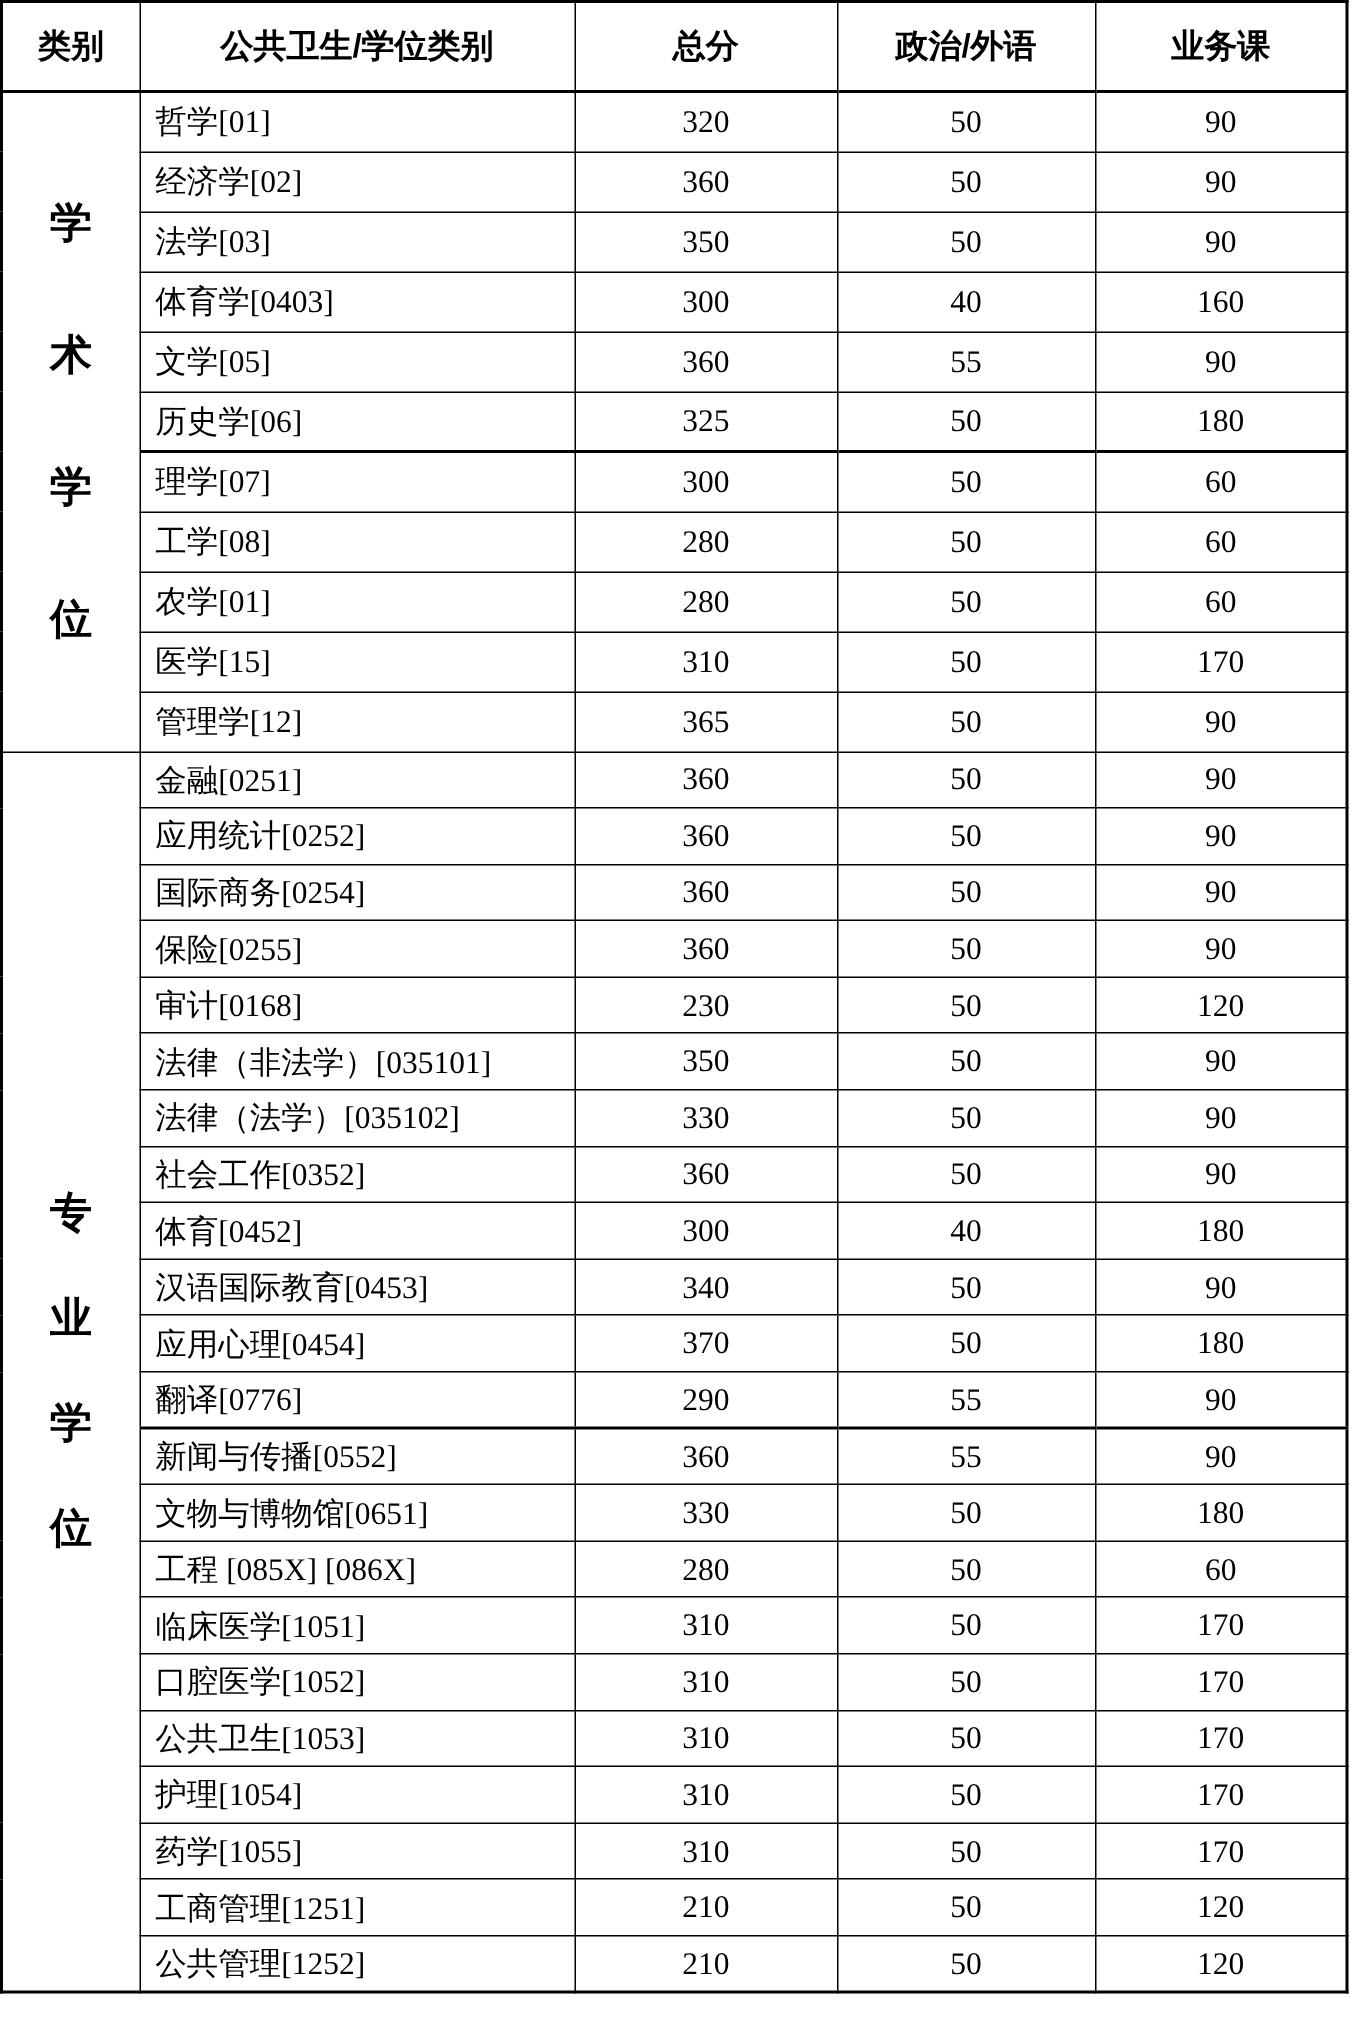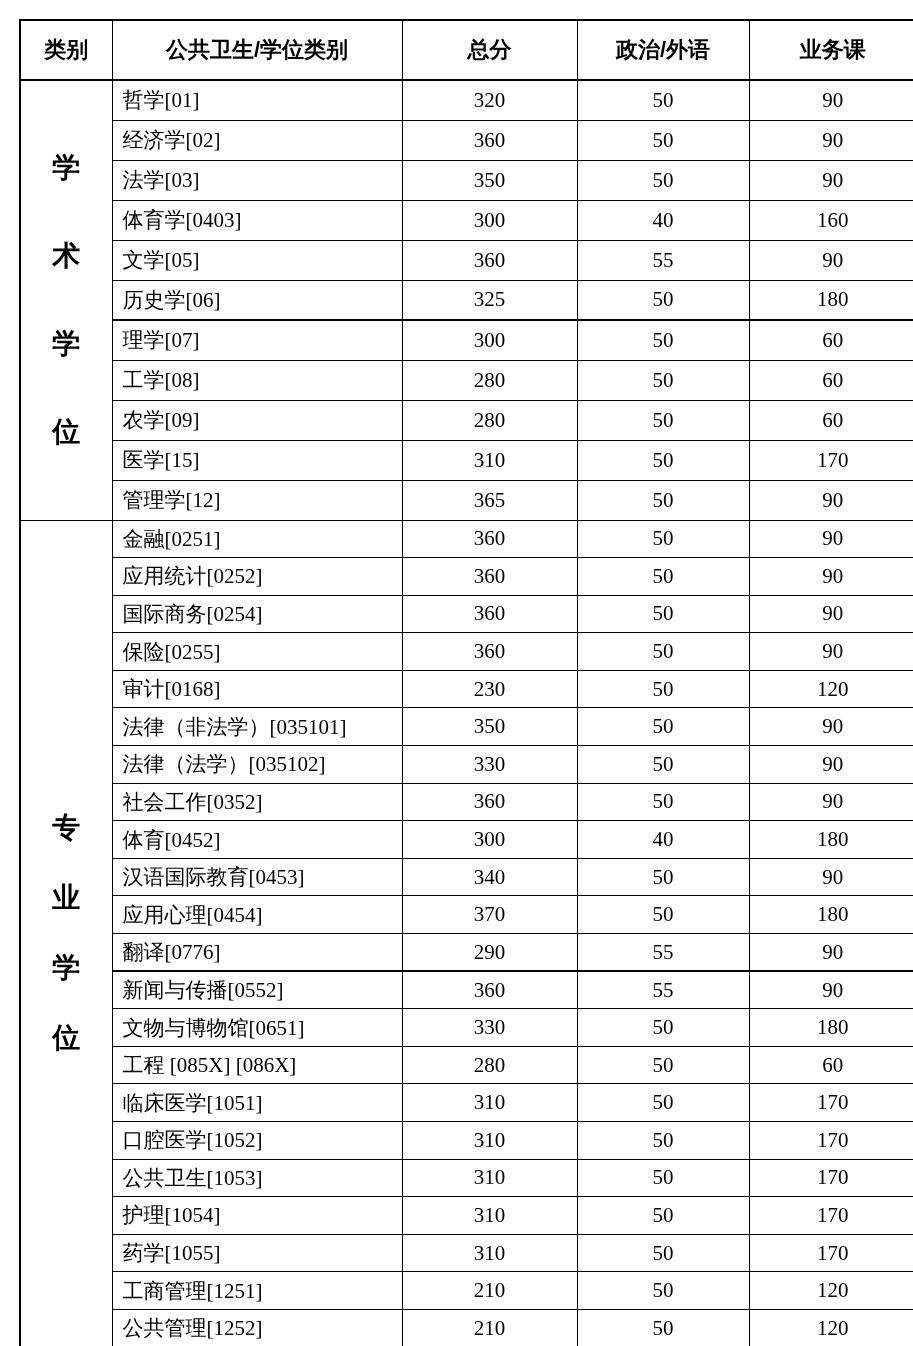--- a/index.html
+++ b/index.html
@@ -7,21 +7,21 @@
     padding: 0;
     background: #ffffff;
     width: 913px;
     height: 1346px;
     color: #000000;
   }
   .page {
     box-sizing: border-box;
     width: 913px;
     height: 1346px;
-    padding: 19px;
+    padding: 0;
   }
   table.score-table {
     border-collapse: collapse;
     table-layout: fixed;
     width: 897px;
     border: 2px solid #000;
   }
   th, td {
     box-sizing: border-box;
     border: 1px solid #000;
@@ -146,21 +146,21 @@
           <td class="num">50</td>
           <td class="num">60</td>
         </tr>
         <tr class="g0">
           <td class="subject">工学[08]</td>
           <td class="num">280</td>
           <td class="num">50</td>
           <td class="num">60</td>
         </tr>
         <tr class="g0">
-          <td class="subject">农学[09]</td>
+          <td class="subject">农学[01]</td>
           <td class="num">280</td>
           <td class="num">50</td>
           <td class="num">60</td>
         </tr>
         <tr class="g0">
           <td class="subject">医学[15]</td>
           <td class="num">310</td>
           <td class="num">50</td>
           <td class="num">170</td>
         </tr>

